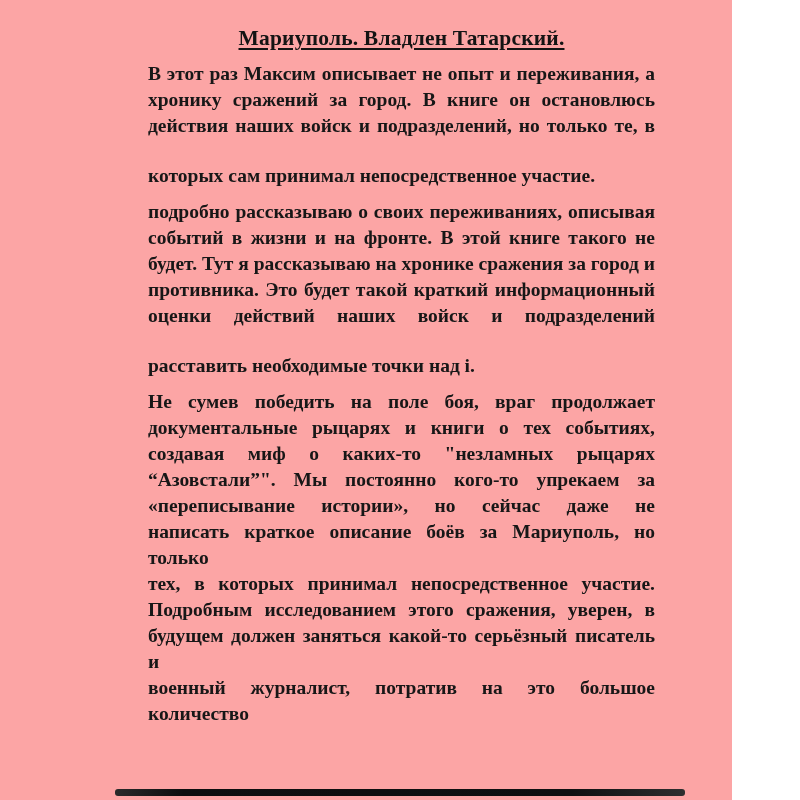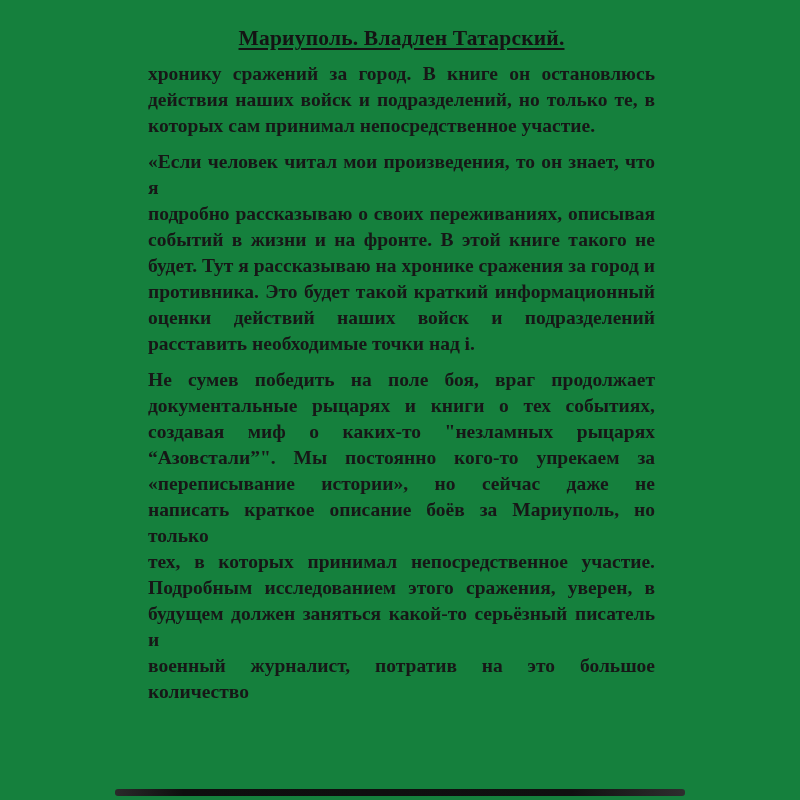--- a/index.html
+++ b/index.html
@@ -6,23 +6,23 @@
     margin: 0;
     padding: 0;
     width: 800px;
     height: 800px;
     background: #ffffff;
     font-family: "Liberation Serif", serif;
     overflow: hidden;
   }
   .page {
     position: relative;
-    width: 800px;
+    width: 732px;
     height: 800px;
-    background: #15803d;
+    background: #fca5a5;
     text-decoration: underline;
   }
   .content {
     position: absolute;
     left: 148px;
     top: 24px;
     width: 507px;
   }
   .title {
     font-weight: bold;
@@ -43,45 +43,46 @@
     font-weight: bold;
     font-size: 19.5px;
     line-height: 26px;
     color: #171717;
     text-align: justify;
     text-align-last: justify;
     white-space: normal;
   }
   .line.last {
     text-align-last: left;
+    margin-top: 24px;
   }
   .artifact-bar {
     position: absolute;
     left: 115px;
     top: 789px;
     width: 570px;
     height: 7px;
     background: linear-gradient(90deg, #2a2a2a 0%, #0e0e0e 12%, #101010 80%, #2e2e2e 100%);
     border-radius: 3px;
   }
 </style>
 </head>
 <body>
 
 <div class="page">
   <div class="content">
     <div class="title">Мариуполь. Владлен Татарский.</div>
     <div>
         <div class="para">
+          <div class="line">В этот раз Максим описывает не опыт и переживания, а</div>
           <div class="line">хронику сражений за город. В книге он остановлюсь</div>
           <div class="line">действия наших войск и подразделений, но только те, в</div>
           <div class="line last">которых сам принимал непосредственное участие.</div>
         </div>
         <div class="para">
-          <div class="line">«Если человек читал мои произведения, то он знает, что я</div>
           <div class="line">подробно рассказываю о своих переживаниях, описывая</div>
           <div class="line">событий в жизни и на фронте. В этой книге такого не</div>
           <div class="line">будет. Тут я рассказываю на хронике сражения за город и</div>
           <div class="line">противника. Это будет такой краткий информационный</div>
           <div class="line">оценки действий наших войск и подразделений</div>
           <div class="line last">расставить необходимые точки над i.</div>
         </div>
         <div class="para">
           <div class="line">Не сумев победить на поле боя, враг продолжает</div>
           <div class="line">документальные рыцарях и книги о тех событиях,</div>

